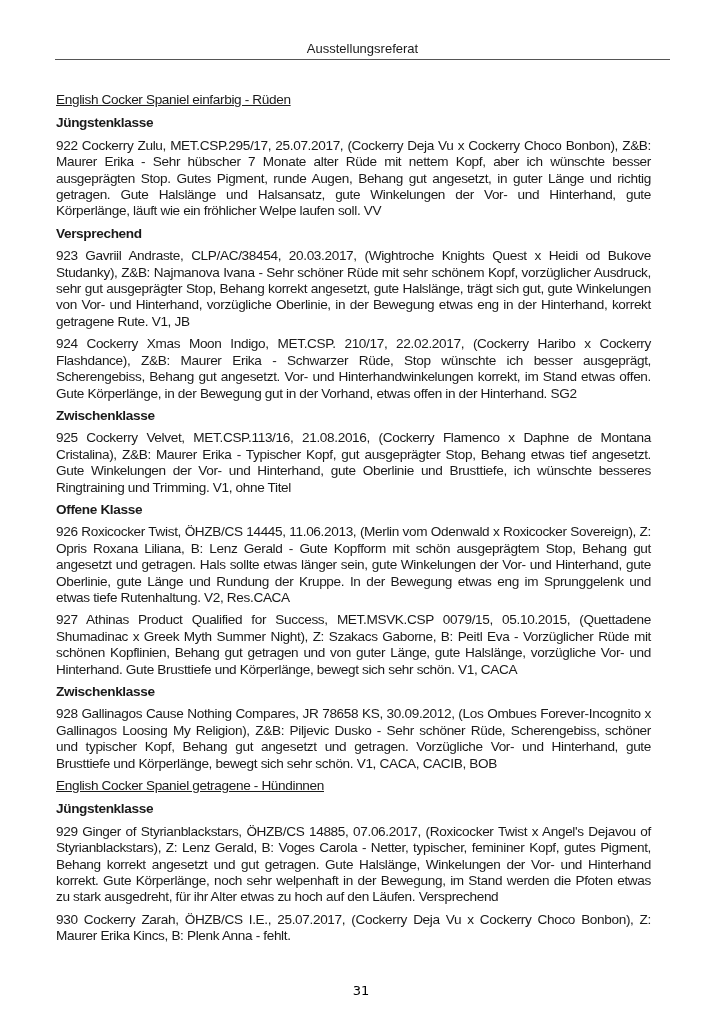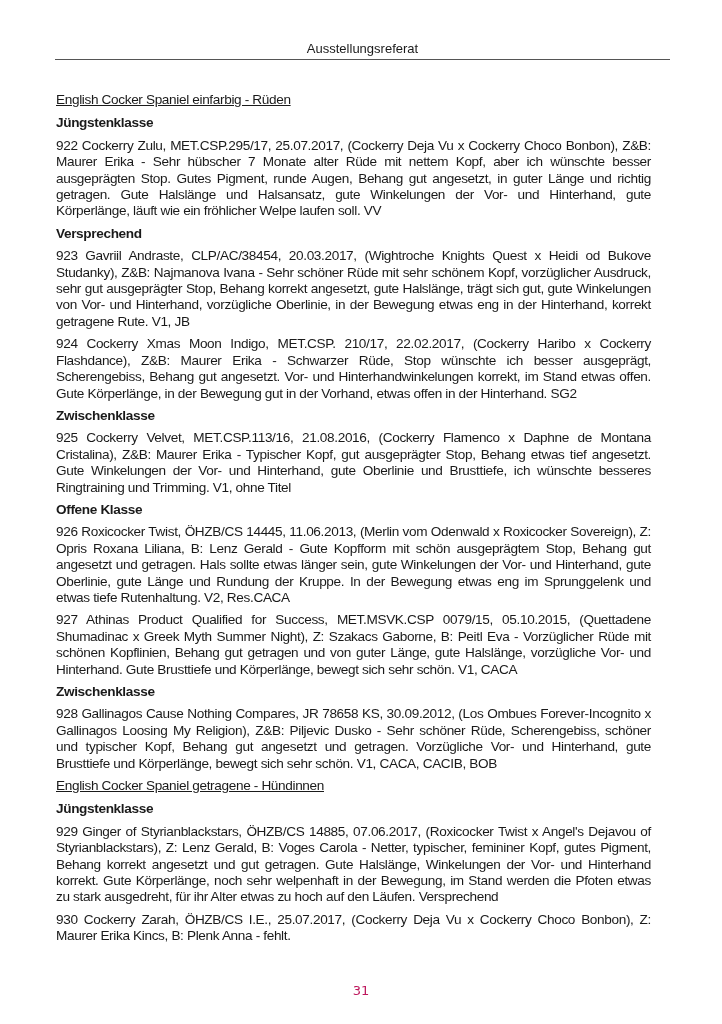--- a/index.html
+++ b/index.html
@@ -9,21 +9,21 @@
               font-size: 13px; line-height: 17px; }
     .header .line1 { padding-bottom: 2px; border-bottom: 1.5px solid #555; }
     .header .line2 { padding-top: 1px; }
     .content { position: absolute; left: 56px; width: 611px; top: 92px;
                font-family: "Liberation Sans", sans-serif; font-size: 13.6px; line-height: 16.4px;
                letter-spacing: -0.35px; }
     .breed { font-weight: normal; text-decoration: underline; margin: 0 0 7px 0; }
     .klasse { font-weight: bold; margin: 0 0 6px 0; }
     .entry { text-align: justify; margin: 0 16px 6px 0; }
     .pagenum { position: absolute; left: 0; width: 722px; top: 983px; text-align: center;
-               font-family: "DejaVu Sans", sans-serif; font-size: 13px; color: #be185d; }
+               font-family: "DejaVu Sans", sans-serif; font-size: 13px; color: #000000; }
   </style>
 </head>
 <body>
 
 <div class="header">
   <div class="line1">Ausstellungsreferat</div>
 </div>
 
 <div class="content">
 

